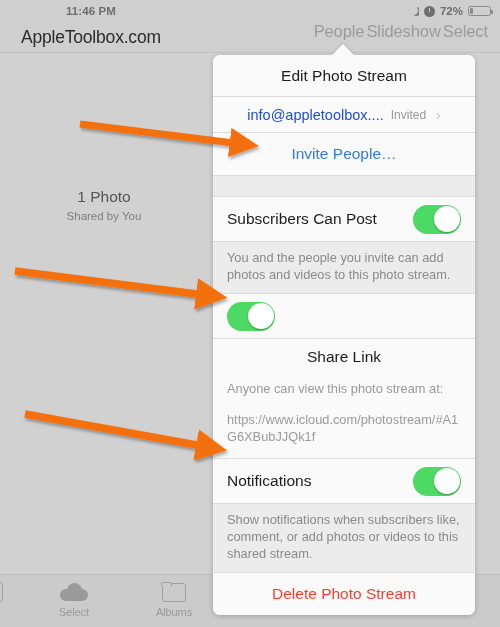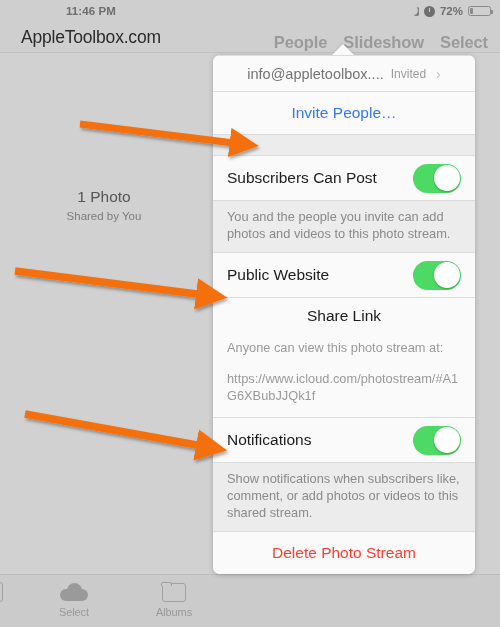--- a/index.html
+++ b/index.html
@@ -114,23 +114,22 @@
     line-height: 30px;
     font-size: 17.5px;
     color: #2b2b2b;
     letter-spacing: -0.2px;
   }
   #nav-actions {
     position: absolute;
     right: 12px; top: 0;
     height: 30px;
     display: flex;
-    align-items: flex-end;
-    gap: 16px;
-    font-weight: bold;
+    align-items: flex-start;
+    gap: 2px;
   }
   .nav-action {
     font-size: 16.5px;
     color: #9b9b9b;
     letter-spacing: -0.1px;
     cursor: default;
   }
 
   
   #content {
@@ -273,21 +272,21 @@
     display: flex;
     align-items: center;
     background: #fafafa;
     padding: 0 14px;
     min-height: 35px;
     box-sizing: border-box;
   }
   .row-person { justify-content: center; gap: 7px; }
   #person-email {
     font-size: 14.5px;
-    color: #737373;
+    color: #1d4ed8;
   }
   #person-status {
     font-size: 12px;
     color: #9a9a9a;
   }
   .chevron {
     font-size: 14px;
     color: #c2c2c2;
     margin-left: 3px;
   }
@@ -420,20 +419,21 @@
       <div class="tab-icon">
           <span class="icon-albums"></span>
         </div>
       <span class="tab-label">Albums</span>
     </div>
   </div>
 
   <div id="popover-arrow"></div>
   <div id="popover">
 
+    <div id="popover-title">Edit Photo Stream</div>
     <div class="pop-sep"></div>
 
     <div class="row row-person">
       <span id="person-email">info@appletoolbox....</span>
       <span id="person-status">Invited</span>
       <span class="chevron">›</span>
     </div>
 
     <div class="pop-sep"></div>
 
@@ -446,21 +446,20 @@
     <div class="row row-toggle">
       <span class="label">Subscribers Can Post</span>
       <span class="switch">
           <span class="knob"></span>
         </span>
     </div>
 
     <div class="desc">You and the people you invite can add photos and videos to this photo stream.</div>
 
     <div class="row row-toggle">
-      <span class="label">Public Website</span>
       <span class="switch">
           <span class="knob"></span>
         </span>
     </div>
 
     <div class="pop-sep"></div>
 
     <div class="sharelink-header">Share Link</div>
 
     <div class="sharelink-body">

